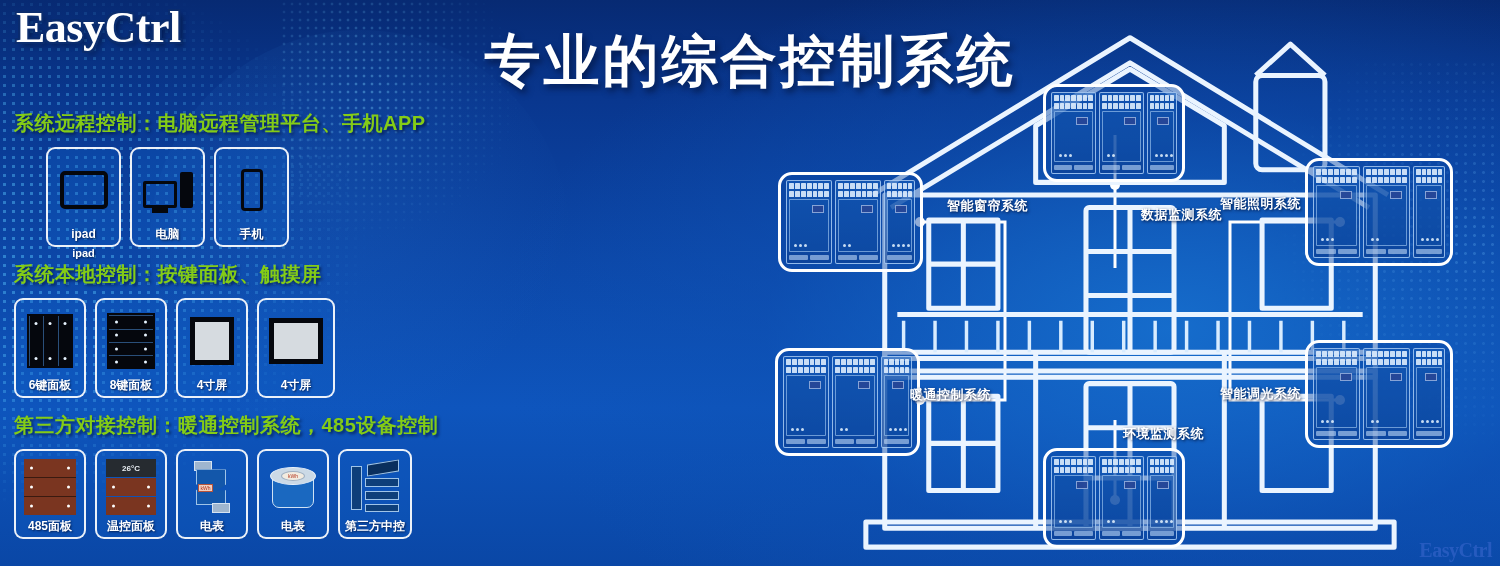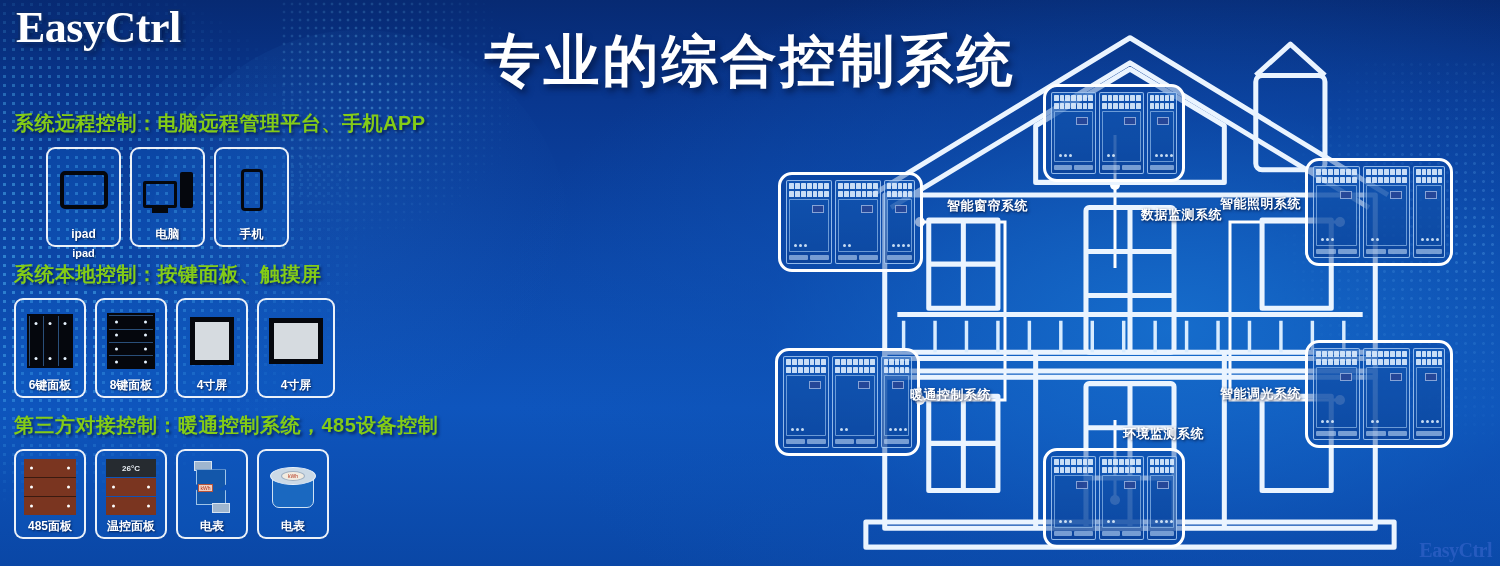--- a/index.html
+++ b/index.html
@@ -339,20 +339,32 @@
   </div>
   <div class="dcard">
     <div class="art">
       <div class="meter2">
           <span class="cyl"></span>
           <span class="lid"></span>
         <span class="dial">kWh</span>
       </div>
     </div>
     <div class="cap">电表</div>
+  </div>
+  <div class="dcard">
+    <div class="art">
+      <div class="central">
+          <span class="lid"></span>
+          <span class="bar b1"></span>
+        <span class="bar b2"></span>
+          <span class="bar b3"></span>
+          <span class="bar b4"></span>
+        </div>
+    </div>
+    <div class="cap">第三方中控</div>
   </div>
 </div>
 
 <div id="diagram">
 
   <svg viewBox="0 0 740 566" preserveAspectRatio="none">
     <g fill="none" stroke="#ffffff" stroke-width="3">
       <path d="M355 135 L355 185 L355 268"></path>
       <path d="M160 222 L245 222 L245 310"></path>
       <path d="M160 400 L245 400 L245 340"></path>

